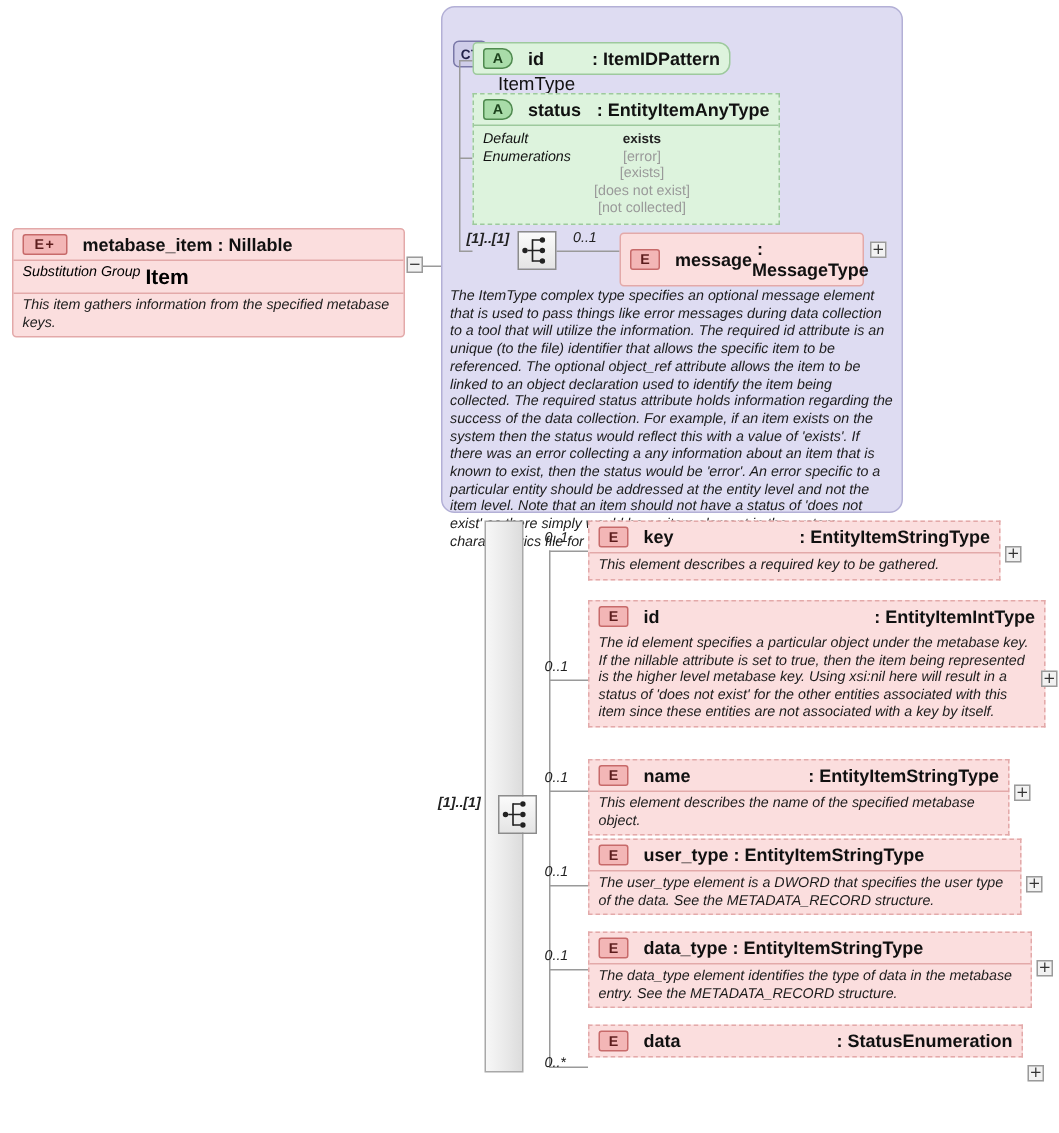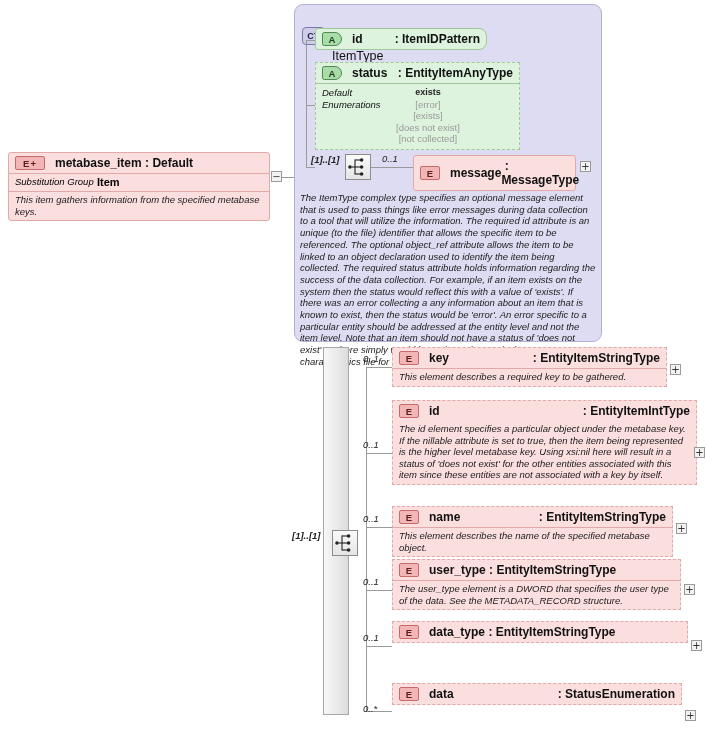--- a/index.html
+++ b/index.html
@@ -94,21 +94,21 @@
   }
   .e-badge.plus { width: 30px; letter-spacing: 1px; }
   .el-name { font-weight: bold; }
   .el-type { font-weight: bold; }
   .el-sub {
     border-top: 1px solid #e3a9a9;
     display: flex; padding: 2px 6px 3px 6px;
     font-size: 9.5px;
   }
   .sub-label { font-style: italic; width: 82px; flex: 0 0 auto; }
-  .sub-value { font-size: 11px; font-weight: bold; }
+  .sub-value { font-size: 14px; font-weight: bold; }
   .el-doc {
     border-top: 1px solid #e3a9a9;
     padding: 2px 6px 3px 6px;
     font-size: 9.5px; font-style: italic; color: #1b1b1b;
     line-height: 11.6px;
   }
   .doc-nb { border-top: none; }
 
   
   .ct-doc {
@@ -157,21 +157,21 @@
   .card-b { font-weight: bold; }
 </style>
 </head>
 <body>
 
 <div id="canvas">
 
   <div class="box el-box el-solid" style="left:8px; top:152px; width:262px;">
     <div class="el-head">
       <span class="e-badge plus">E+</span>
-      <span class="el-name">metabase_item : Default</span>
+      <span class="el-name">metabase_item : Nillable</span>
     </div>
     <div class="el-sub">
       <span class="sub-label">Substitution Group</span>
       <span class="sub-value">Item</span>
     </div>
     <div class="el-doc">This item gathers information from the specified metabase keys.</div>
   </div>
 
   <div class="expander" style="left:271px; top:171px;">−</div>
   <div class="line-h" style="left:282px; top:177px; width:12px;"></div>
@@ -319,20 +319,21 @@
   </div>
   <div class="expander" style="left:684px; top:584px;">+</div>
 
   <span class="card" style="left:363px; top:632px;">0..1</span>
   <div class="box el-box el-dashed" style="left:392px; top:621px; width:296px;">
     <div class="el-head">
       <span class="e-badge">E</span>
       <span class="el-name">data_type</span>
       <span class="el-type">&nbsp;<span>:</span> <span>EntityItemStringType</span></span>
     </div>
+    <div class="el-doc">The data_type element identifies the type of data in the metabase entry. See the METADATA_RECORD structure.</div>
   </div>
   <div class="expander" style="left:691px; top:640px;">+</div>
 
   <span class="card" style="left:363px; top:703px;">0..*</span>
   <div class="box el-box el-dashed" style="left:392px; top:683px; width:290px;">
     <div class="el-head">
       <span class="e-badge">E</span>
       <span class="el-name">data</span>
       <span style="flex:1"></span>
       <span class="el-type"><span>:</span> <span>StatusEnumeration</span></span>

